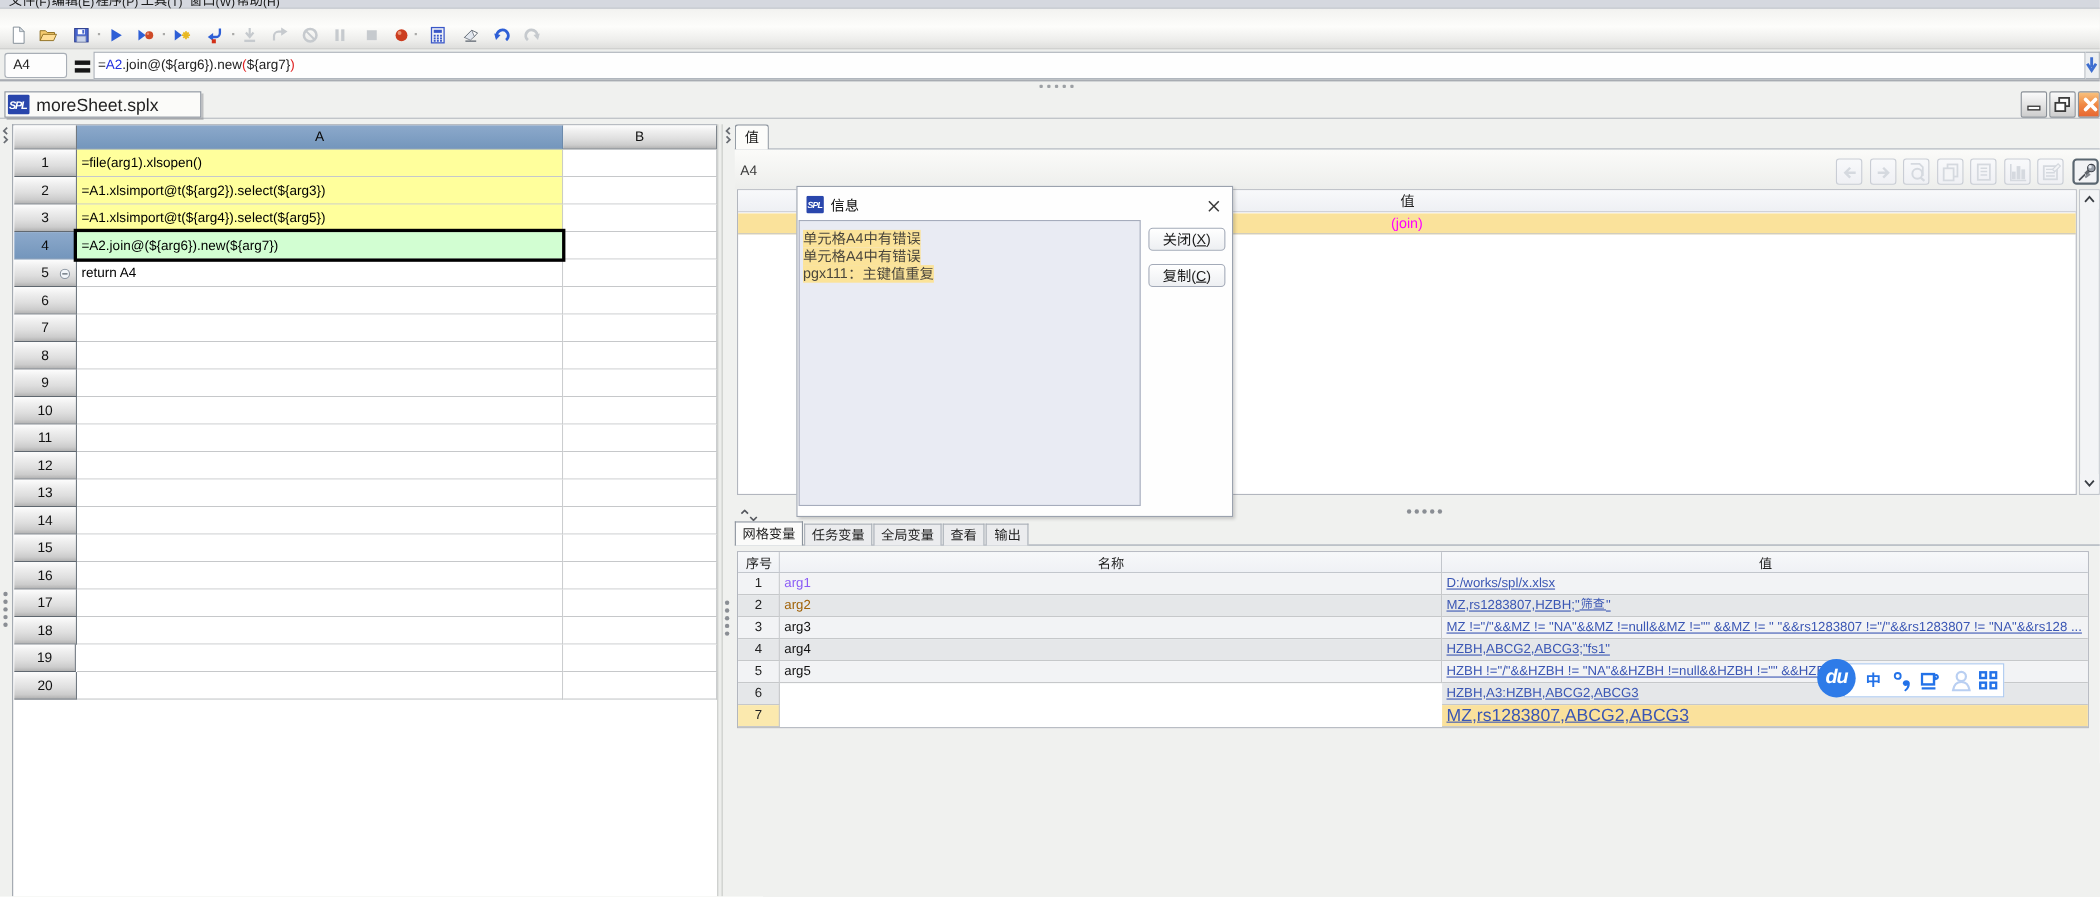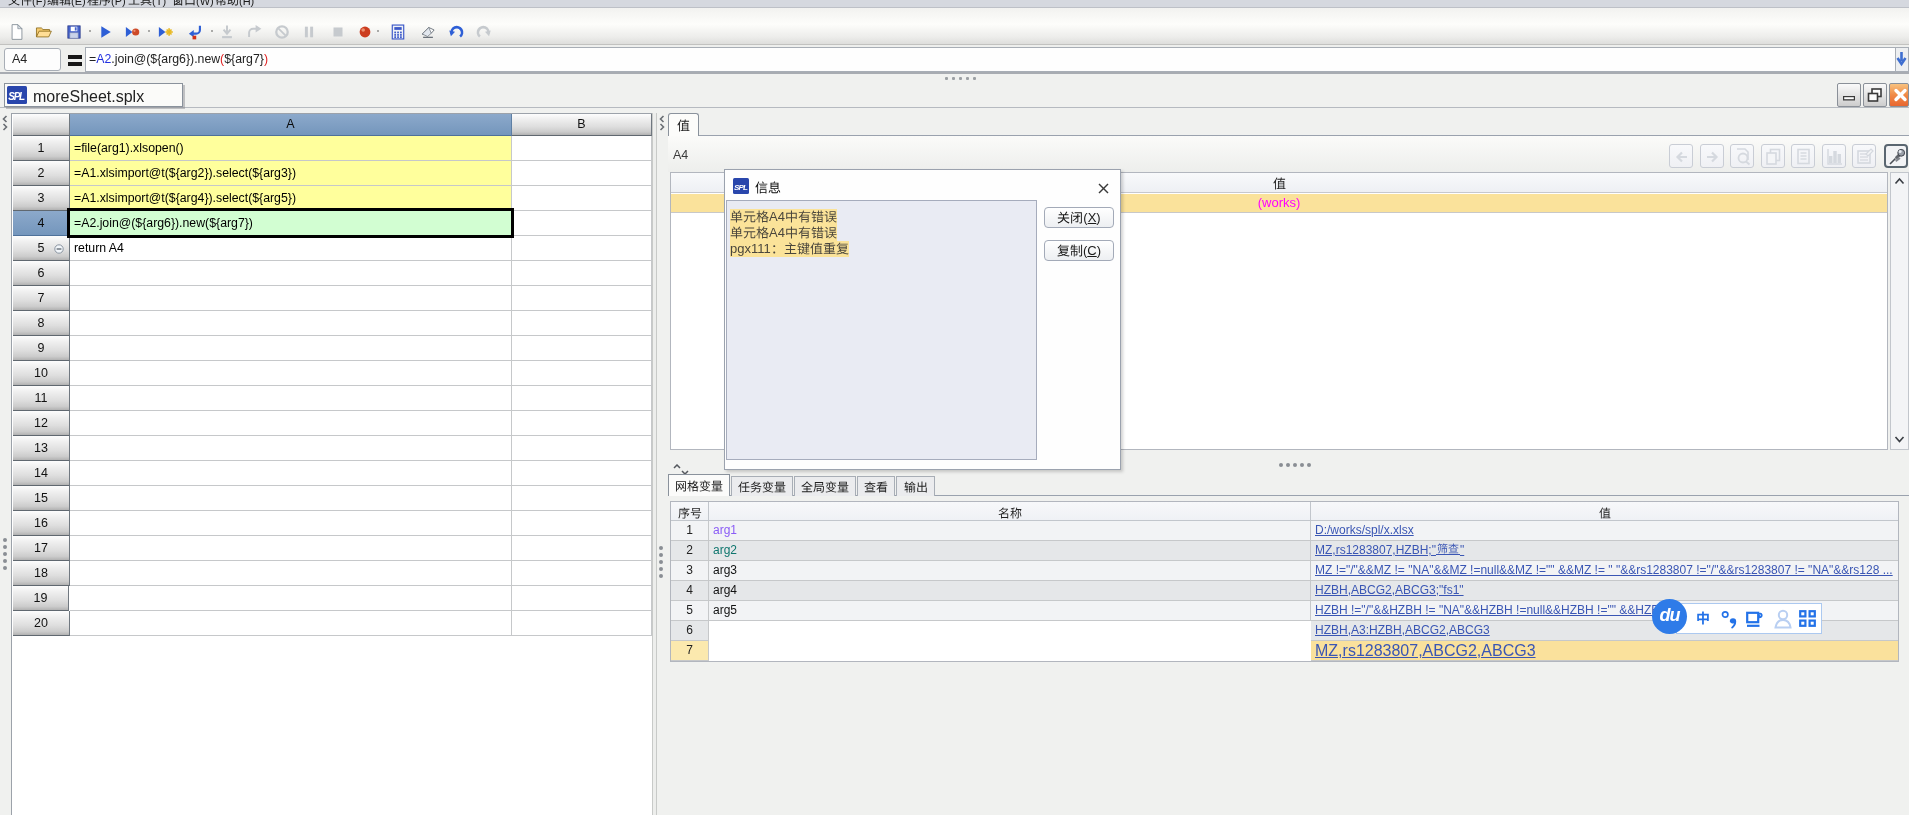--- a/index.html
+++ b/index.html
@@ -352,21 +352,21 @@
         <circle cx="15.2" cy="6.8" r="3.4" fill="#999FA8" stroke="#3E424A" stroke-width="1"></circle>
         <circle cx="14.1" cy="5.6" r="1.5" fill="#E8ECF2"></circle>
         <path d="M9.2,14.6 L12.8,11 l1.8,1.8 -4.4,3.2 z" fill="#83878E"></path>
       </svg></div>
     <div style="position:absolute;left:670px;top:172px;width:1218px;height:278px;background:#FFFFFF;border:1px solid #B2B6BE"></div>
     <div style="position:absolute;left:671px;top:173px;width:1216px;height:20px;background:linear-gradient(180deg,#F8F9FB,#EEF0F4);border-bottom:1px solid #C6C8CE;text-align:center">
       <div style="margin-top:3px"><svg width="13" height="13" viewBox="0 0 1000 1000" fill="#222">
           <use href="#u503C" x="0"></use>
         </svg></div>
     </div>
-    <div style="position:absolute;left:671px;top:194px;width:1216px;height:19px;background:#FAE29B;border-bottom:1px solid #C8C8C8;text-align:center;font-size:13px;color:#FF00FF;line-height:18px">(works)</div>
+    <div style="position:absolute;left:671px;top:194px;width:1216px;height:19px;background:#FAE29B;border-bottom:1px solid #C8C8C8;text-align:center;font-size:13px;color:#FF00FF;line-height:18px">(join)</div>
     <div style="position:absolute;left:1890px;top:172px;width:19px;height:278px;background:#F3F4F6;border:1px solid #C2C6CC"></div>
     <div style="position:absolute;left:1891px;top:173px;width:17px;height:17px;background:#F3F4F6"><svg width="17" height="17" viewBox="0 0 17 17">
         <path d="M4.5,10.5 L8.5,6 L12.5,10.5" fill="none" stroke="#3A3E44" stroke-width="1.6"></path>
       </svg></div>
     <div style="position:absolute;left:1891px;top:431px;width:17px;height:17px;background:#F3F4F6"><svg width="17" height="17" viewBox="0 0 17 17">
         <path d="M4.5,6 L8.5,10.5 L12.5,6" fill="none" stroke="#3A3E44" stroke-width="1.6"></path>
       </svg></div>
     <div style="position:absolute;left:672px;top:461px;width:18px;height:11px"><svg width="18" height="11" viewBox="0 0 18 11">
         <path d="M2,4 L5,1 L8,4" fill="none" stroke="#55585E" stroke-width="1.5"></path>
         <path d="M10,7 L13,10 L16,7" fill="none" stroke="#55585E" stroke-width="1.5"></path>
@@ -428,21 +428,21 @@
     </div>
     <div style="position:absolute;left:1311px;top:502px;width:587px;height:19px;background:linear-gradient(180deg,#F7F8FA,#EFF1F5);border-bottom:1px solid #C2C6CC;text-align:center">
       <div style="margin-top:3px"><svg width="12" height="12" viewBox="0 0 1000 1000" fill="#222">
           <use href="#u503C" x="0"></use>
         </svg></div>
     </div>
     <div style="position:absolute;left:671px;top:521px;width:38px;height:20px;background:#F2F3F5;border-right:1px solid #C6C8CA;border-bottom:1px solid #C6C8CA;text-align:center;font-size:12px;color:#222;line-height:19px">1</div>
     <div style="position:absolute;left:709px;top:521px;width:602px;height:20px;background:#F2F3F5;border-right:1px solid #C6C8CA;border-bottom:1px solid #C6C8CA;font-size:12px;color:#8b5cf6;line-height:19px;padding-left:4px">arg1</div>
     <div style="position:absolute;left:1311px;top:521px;width:587px;height:20px;background:#F2F3F5;border-bottom:1px solid #C6C8CA;padding-left:4px;font-size:12px;color:#3A56B4;line-height:19px;overflow:hidden;white-space:pre"><span class="vlink">D:/works/spl/x.xlsx</span></div>
     <div style="position:absolute;left:671px;top:541px;width:38px;height:20px;background:#E5E7E9;border-right:1px solid #C6C8CA;border-bottom:1px solid #C6C8CA;text-align:center;font-size:12px;color:#222;line-height:19px">2</div>
-    <div style="position:absolute;left:709px;top:541px;width:602px;height:20px;background:#E5E7E9;border-right:1px solid #C6C8CA;border-bottom:1px solid #C6C8CA;font-size:12px;color:#0f766e;line-height:19px;padding-left:4px">arg2</div>
+    <div style="position:absolute;left:709px;top:541px;width:602px;height:20px;background:#E5E7E9;border-right:1px solid #C6C8CA;border-bottom:1px solid #C6C8CA;font-size:12px;color:#a16207;line-height:19px;padding-left:4px">arg2</div>
     <div style="position:absolute;left:1311px;top:541px;width:587px;height:20px;background:#E5E7E9;border-bottom:1px solid #C6C8CA;padding-left:4px;font-size:12px;color:#3A56B4;line-height:19px;overflow:hidden;white-space:pre"><span class="vlink">MZ,rs1283807,HZBH;"</span><svg style="border-bottom:1px solid #3A56B4;vertical-align:-1.44px" width="24" height="12" viewBox="0 0 2000 1000" fill="#3A56B4">
         <use href="#u7B5B" x="0"></use>
         <use href="#u67E5" x="1000"></use>
       </svg><span class="vlink">"</span></div>
     <div style="position:absolute;left:671px;top:561px;width:38px;height:20px;background:#F2F3F5;border-right:1px solid #C6C8CA;border-bottom:1px solid #C6C8CA;text-align:center;font-size:12px;color:#222;line-height:19px">3</div>
     <div style="position:absolute;left:709px;top:561px;width:602px;height:20px;background:#F2F3F5;border-right:1px solid #C6C8CA;border-bottom:1px solid #C6C8CA;font-size:12px;color:#111;line-height:19px;padding-left:4px">arg3</div>
     <div style="position:absolute;left:1311px;top:561px;width:587px;height:20px;background:#F2F3F5;border-bottom:1px solid #C6C8CA;padding-left:4px;font-size:12px;color:#3A56B4;line-height:19px;overflow:hidden;white-space:pre"><span class="vlink">MZ !="/"&amp;&amp;MZ != "NA"&amp;&amp;MZ !=null&amp;&amp;MZ !="" &amp;&amp;MZ != " "&amp;&amp;rs1283807 !="/"&amp;&amp;rs1283807 != "NA"&amp;&amp;rs128 ...</span></div>
     <div style="position:absolute;left:671px;top:581px;width:38px;height:20px;background:#E5E7E9;border-right:1px solid #C6C8CA;border-bottom:1px solid #C6C8CA;text-align:center;font-size:12px;color:#222;line-height:19px">4</div>
     <div style="position:absolute;left:709px;top:581px;width:602px;height:20px;background:#E5E7E9;border-right:1px solid #C6C8CA;border-bottom:1px solid #C6C8CA;font-size:12px;color:#111;line-height:19px;padding-left:4px">arg4</div>
     <div style="position:absolute;left:1311px;top:581px;width:587px;height:20px;background:#E5E7E9;border-bottom:1px solid #C6C8CA;padding-left:4px;font-size:12px;color:#3A56B4;line-height:19px;overflow:hidden;white-space:pre"><span class="vlink">HZBH,ABCG2,ABCG3;"fs1"</span></div>

